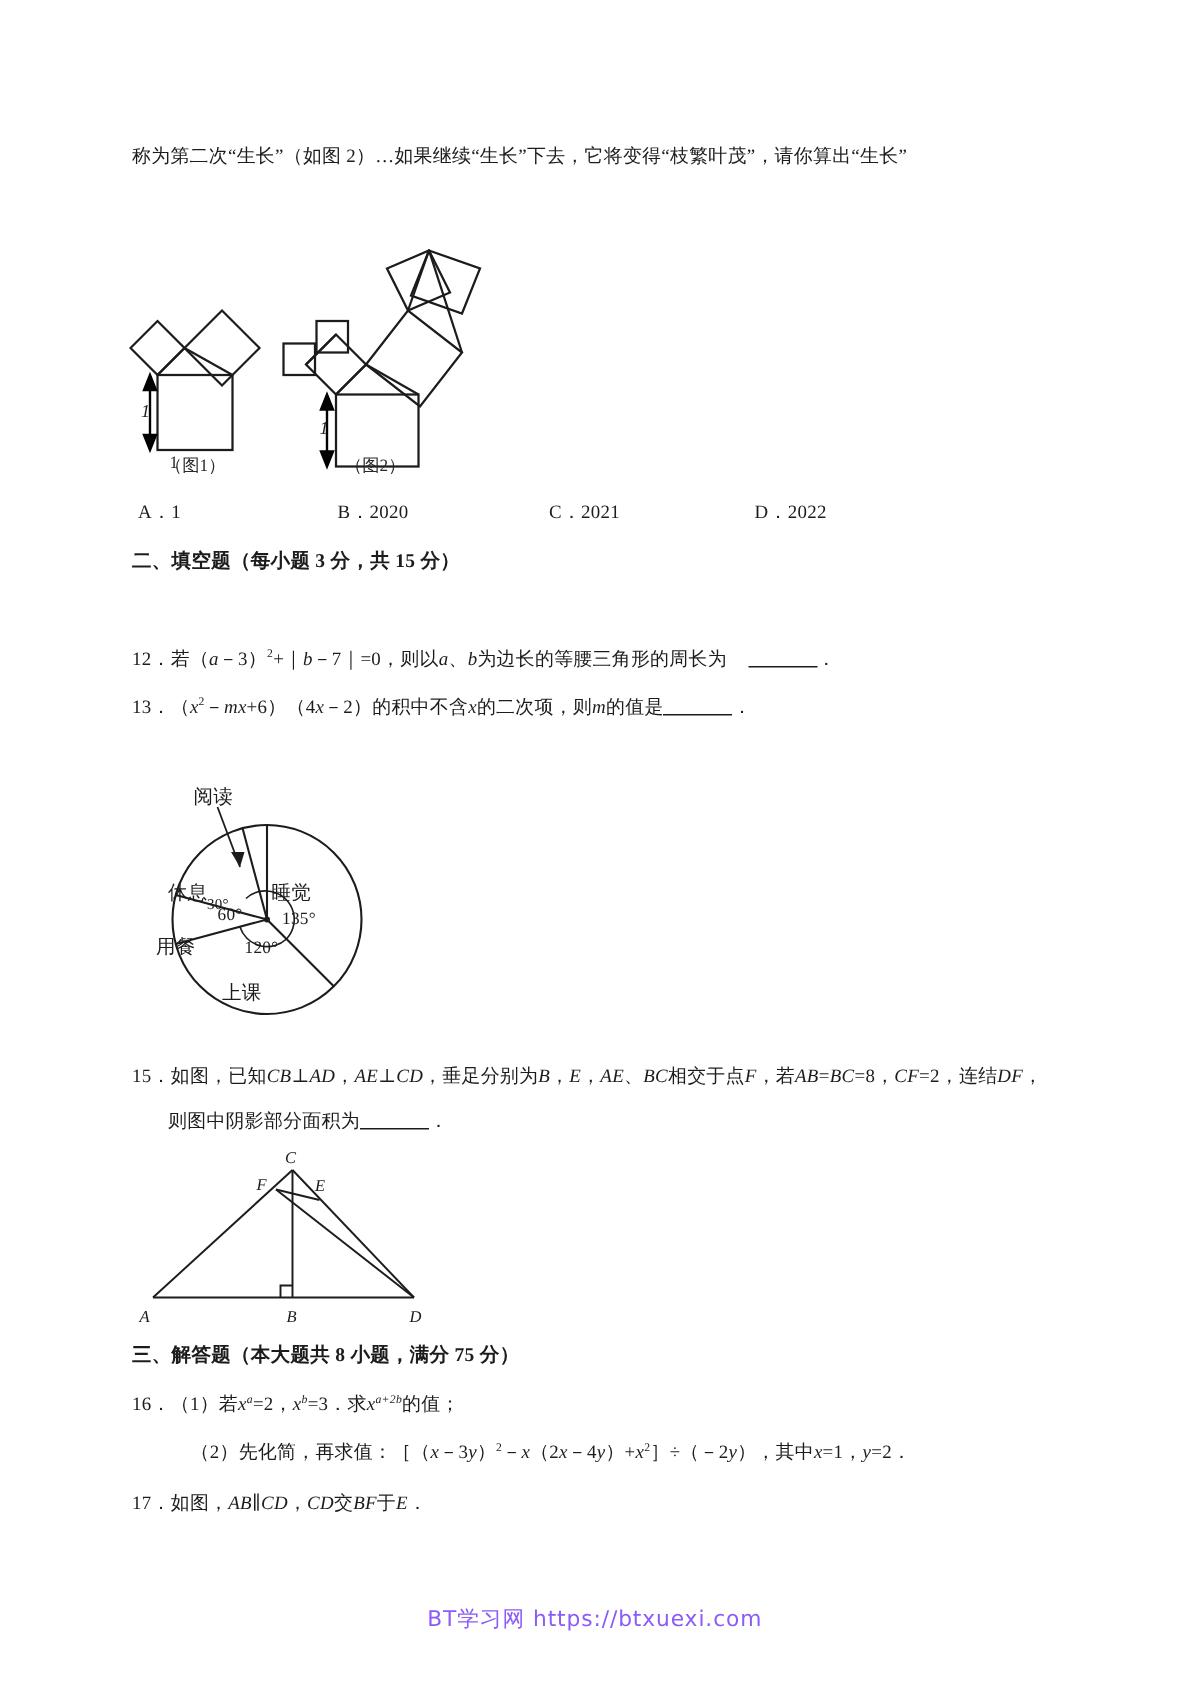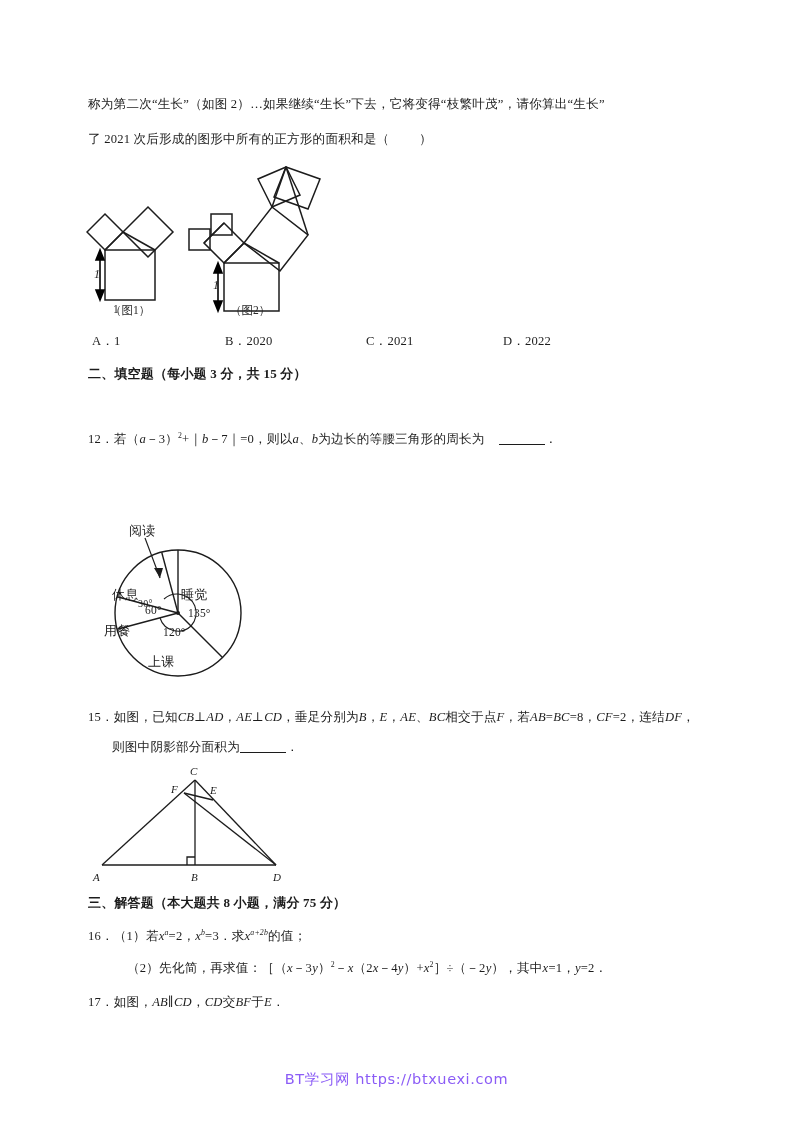--- a/index.html
+++ b/index.html
@@ -26,21 +26,20 @@
     font-family:"DejaVu Sans","Liberation Sans",sans-serif;
     font-size:14.5px;color:#8b5cf6;letter-spacing:.6px;
   }
 </style>
 </head>
 <body>
 
 <div class="page">
 
   <div class="tx" style="left:88px;top:95px;">称为第二次“生长”（如图 2）…如果继续“生长”下去，它将变得“枝繁叶茂”，请你算出“生长”</div>
-  <div class="tx" style="left:88px;top:130px;"><span>了 2021 次后形成的图形中所有的正方形的面积和是（</span><span style="display:inline-block;width:30px;"></span><span>）</span></div>
 
   <div style="position:absolute;left:86px;top:170px;">
     <svg width="110" height="140" viewBox="0 0 110 140">
       <g fill="none" stroke="#1c1c1c" stroke-width="1.5">
 
         <rect x="19" y="80" width="50" height="50"></rect>
 
         <polygon points="19,80 1,62 19,44 37,62"></polygon>
 
         <polygon points="37,62 62,37 87,62 62,87"></polygon>
@@ -99,20 +98,23 @@
   <div class="tx" style="left:366px;top:332px;"><span>C．</span><span>2021</span></div>
   <div class="tx" style="left:503px;top:332px;"><span>D．</span><span>2022</span></div>
 
   <div class="tx bold" style="left:88px;top:364px;font-size:13px;">二、填空题（每小题 3 分，共 15 分）</div>
 
 
   <div class="tx" style="left:88px;top:430px;">
     <span>12．</span><span>若（</span><span class="it">a</span><span>－3）</span><sup>2</sup><span>+｜</span><span class="it">b</span><span>－7｜=0，则以</span><span class="it">a</span><span>、</span><span class="it">b</span><span>为边长的等腰三角形的周长为</span><span style="display:inline-block;width:14px;"></span><span class="blank b60"></span><span>．</span>
   </div>
 
+  <div class="tx" style="left:88px;top:462px;">
+    <span>13．</span><span>（</span><span class="it">x</span><sup>2</sup><span>－</span><span class="it">m</span><span class="it">x</span><span>+6）（4</span><span class="it">x</span><span>－2）的积中不含</span><span class="it">x</span><span>的二次项，则</span><span class="it">m</span><span>的值是</span><span class="blank b60"></span><span>．</span>
+  </div>
 
 
   <div style="position:absolute;left:98px;top:518px;">
     <svg width="180" height="178" viewBox="0 0 180 178">
 
       <circle cx="80" cy="95" r="63" fill="none" stroke="#1c1c1c" stroke-width="1.4"></circle>
 
       <line x1="80" y1="95" x2="80" y2="32" stroke="#1c1c1c" stroke-width="1.4"></line>
 
       <line x1="80" y1="95" x2="124.5" y2="139.5" stroke="#1c1c1c" stroke-width="1.4"></line>

